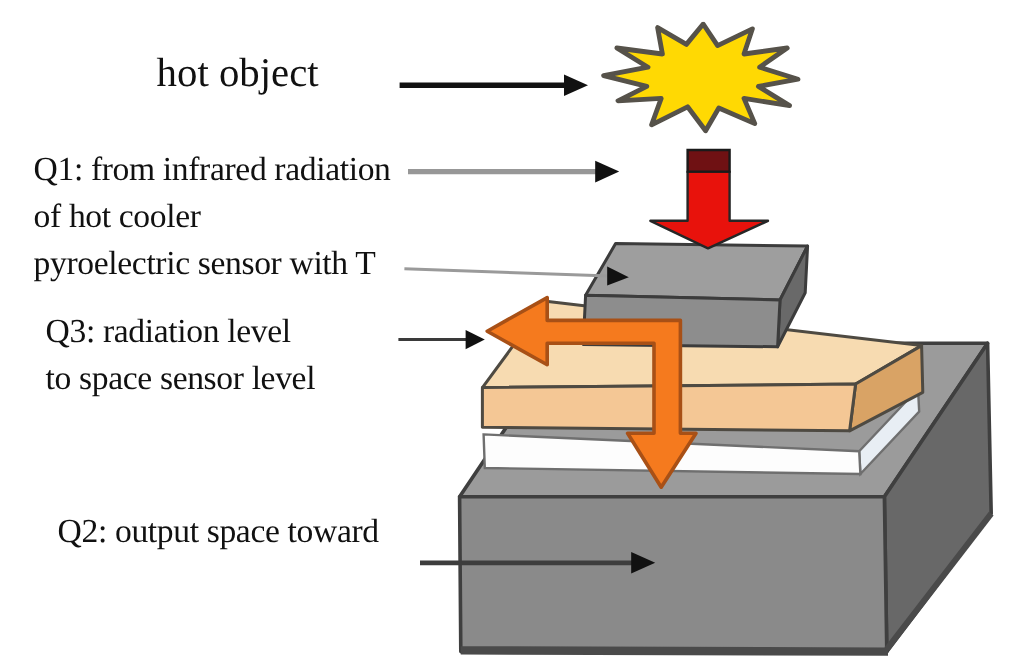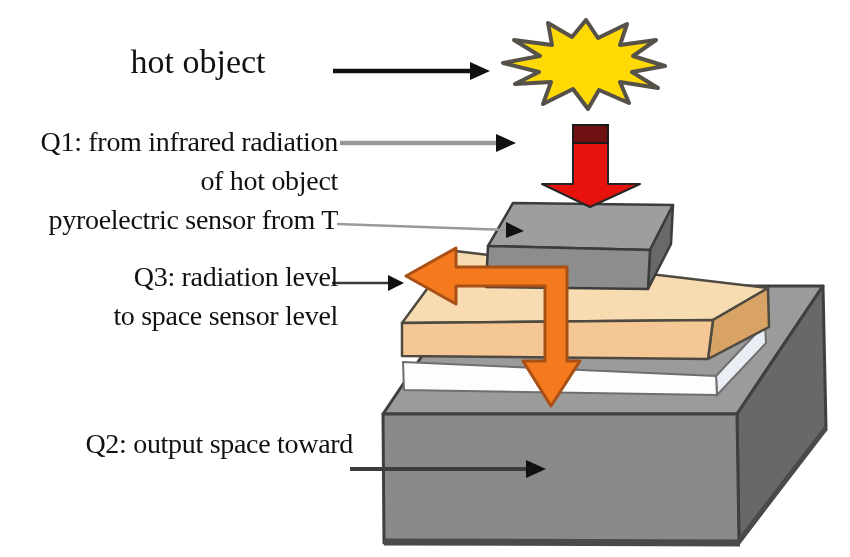--- a/index.html
+++ b/index.html
@@ -7,21 +7,21 @@
     position: relative;
     width: 850px;
     height: 557px;
     background: #ffffff;
     font-family: "Liberation Serif", "DejaVu Serif", serif;
     color: #111111;
     overflow: hidden;
     margin-top: 18px;
   }
   #diagram-svg { position: absolute; left: 0; top: 0; }
-  .lbl { position: absolute; text-align: right; letter-spacing: -0.3px; }
+  .lbl { position: absolute; text-align: left; letter-spacing: -0.3px; }
   .lbl-line { font-size: 28px; line-height: 39px; white-space: nowrap; }
   #hot-object-label {
     position: absolute; left: 118px; top: 24px; width: 160px;
     font-size: 34px; line-height: 40px; text-align: center; white-space: nowrap;
   }
   #q1-label { left: 28px; top: 104px; width: 310px; }
   #q3-label { left: 38px; top: 239px; width: 300px; }
   #q2-label { left: 48px; top: 406px; width: 305px; }
 </style>
 </head>
@@ -88,22 +88,22 @@
     <g>
       <line x1="350" y1="451" x2="528" y2="451" stroke="#3D3D3D" stroke-width="4"></line>
       <polygon points="526,442 546,451 526,460" fill="#111111"></polygon>
     </g>
   </svg>
 
   <div id="hot-object-label">hot object</div>
 
   <div id="q1-label" class="lbl">
     <div class="lbl-line">Q1: from infrared radiation</div>
-    <div class="lbl-line">of hot object</div>
-    <div class="lbl-line">pyroelectric sensor from T</div>
+    <div class="lbl-line">of hot cooler</div>
+    <div class="lbl-line">pyroelectric sensor with T</div>
   </div>
 
   <div id="q3-label" class="lbl">
     <div class="lbl-line">Q3: radiation level</div>
     <div class="lbl-line">to space sensor level</div>
   </div>
 
   <div id="q2-label" class="lbl">
     <div class="lbl-line">Q2: output space toward</div>
   </div>

